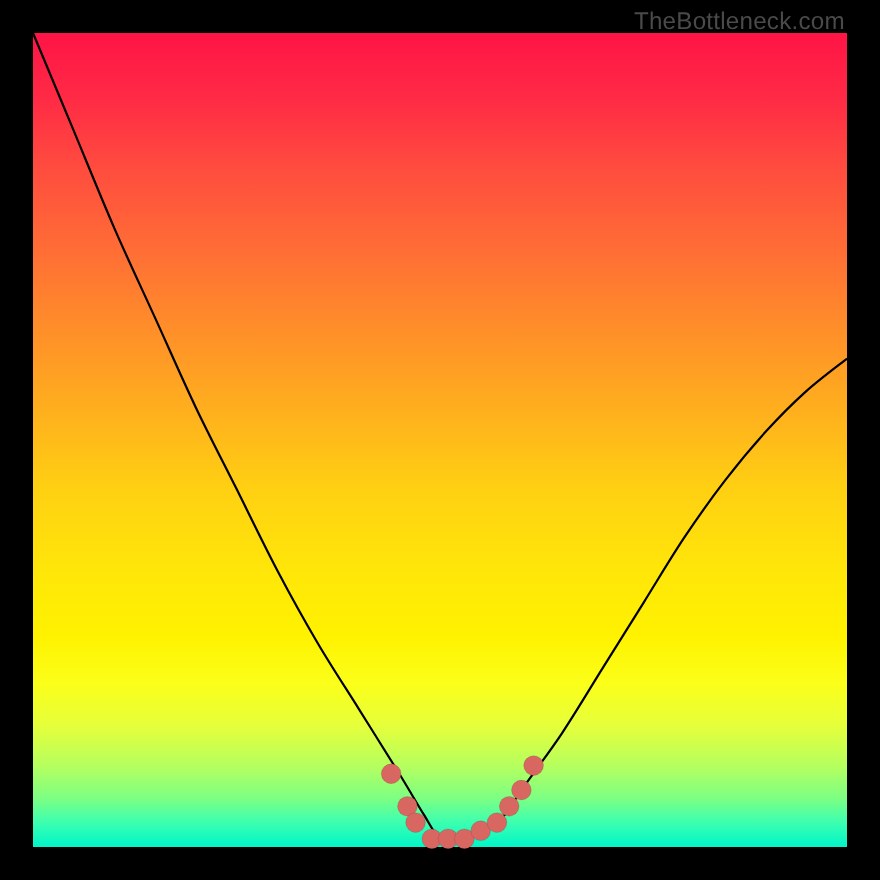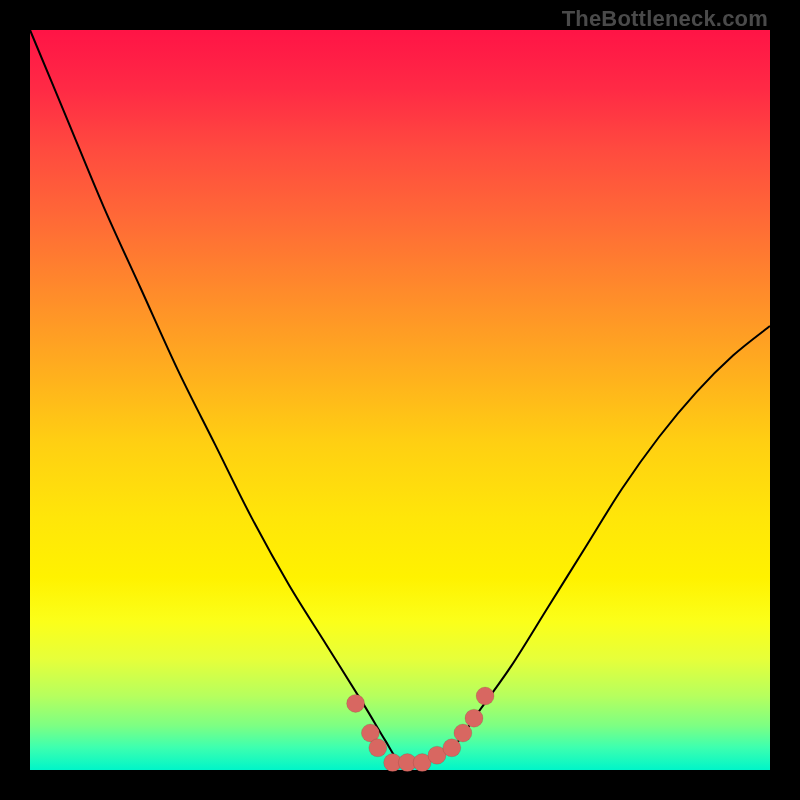--- a/index.html
+++ b/index.html
@@ -42,21 +42,21 @@
       #00f5c9 100%
     );
     box-sizing: border-box;
   }
   .watermark {
     position: absolute;
     top: 6px;
     right: 32px;
     color: #4a4a4a;
     font-size: 22px;
-    font-weight: 700;
+    font-weight: 400;
     letter-spacing: 0.2px;
     user-select: none;
   }
   svg.curve-layer {
     position: absolute;
     left: 0;
     top: 0;
     width: 740px;
     height: 740px;
     overflow: visible;

